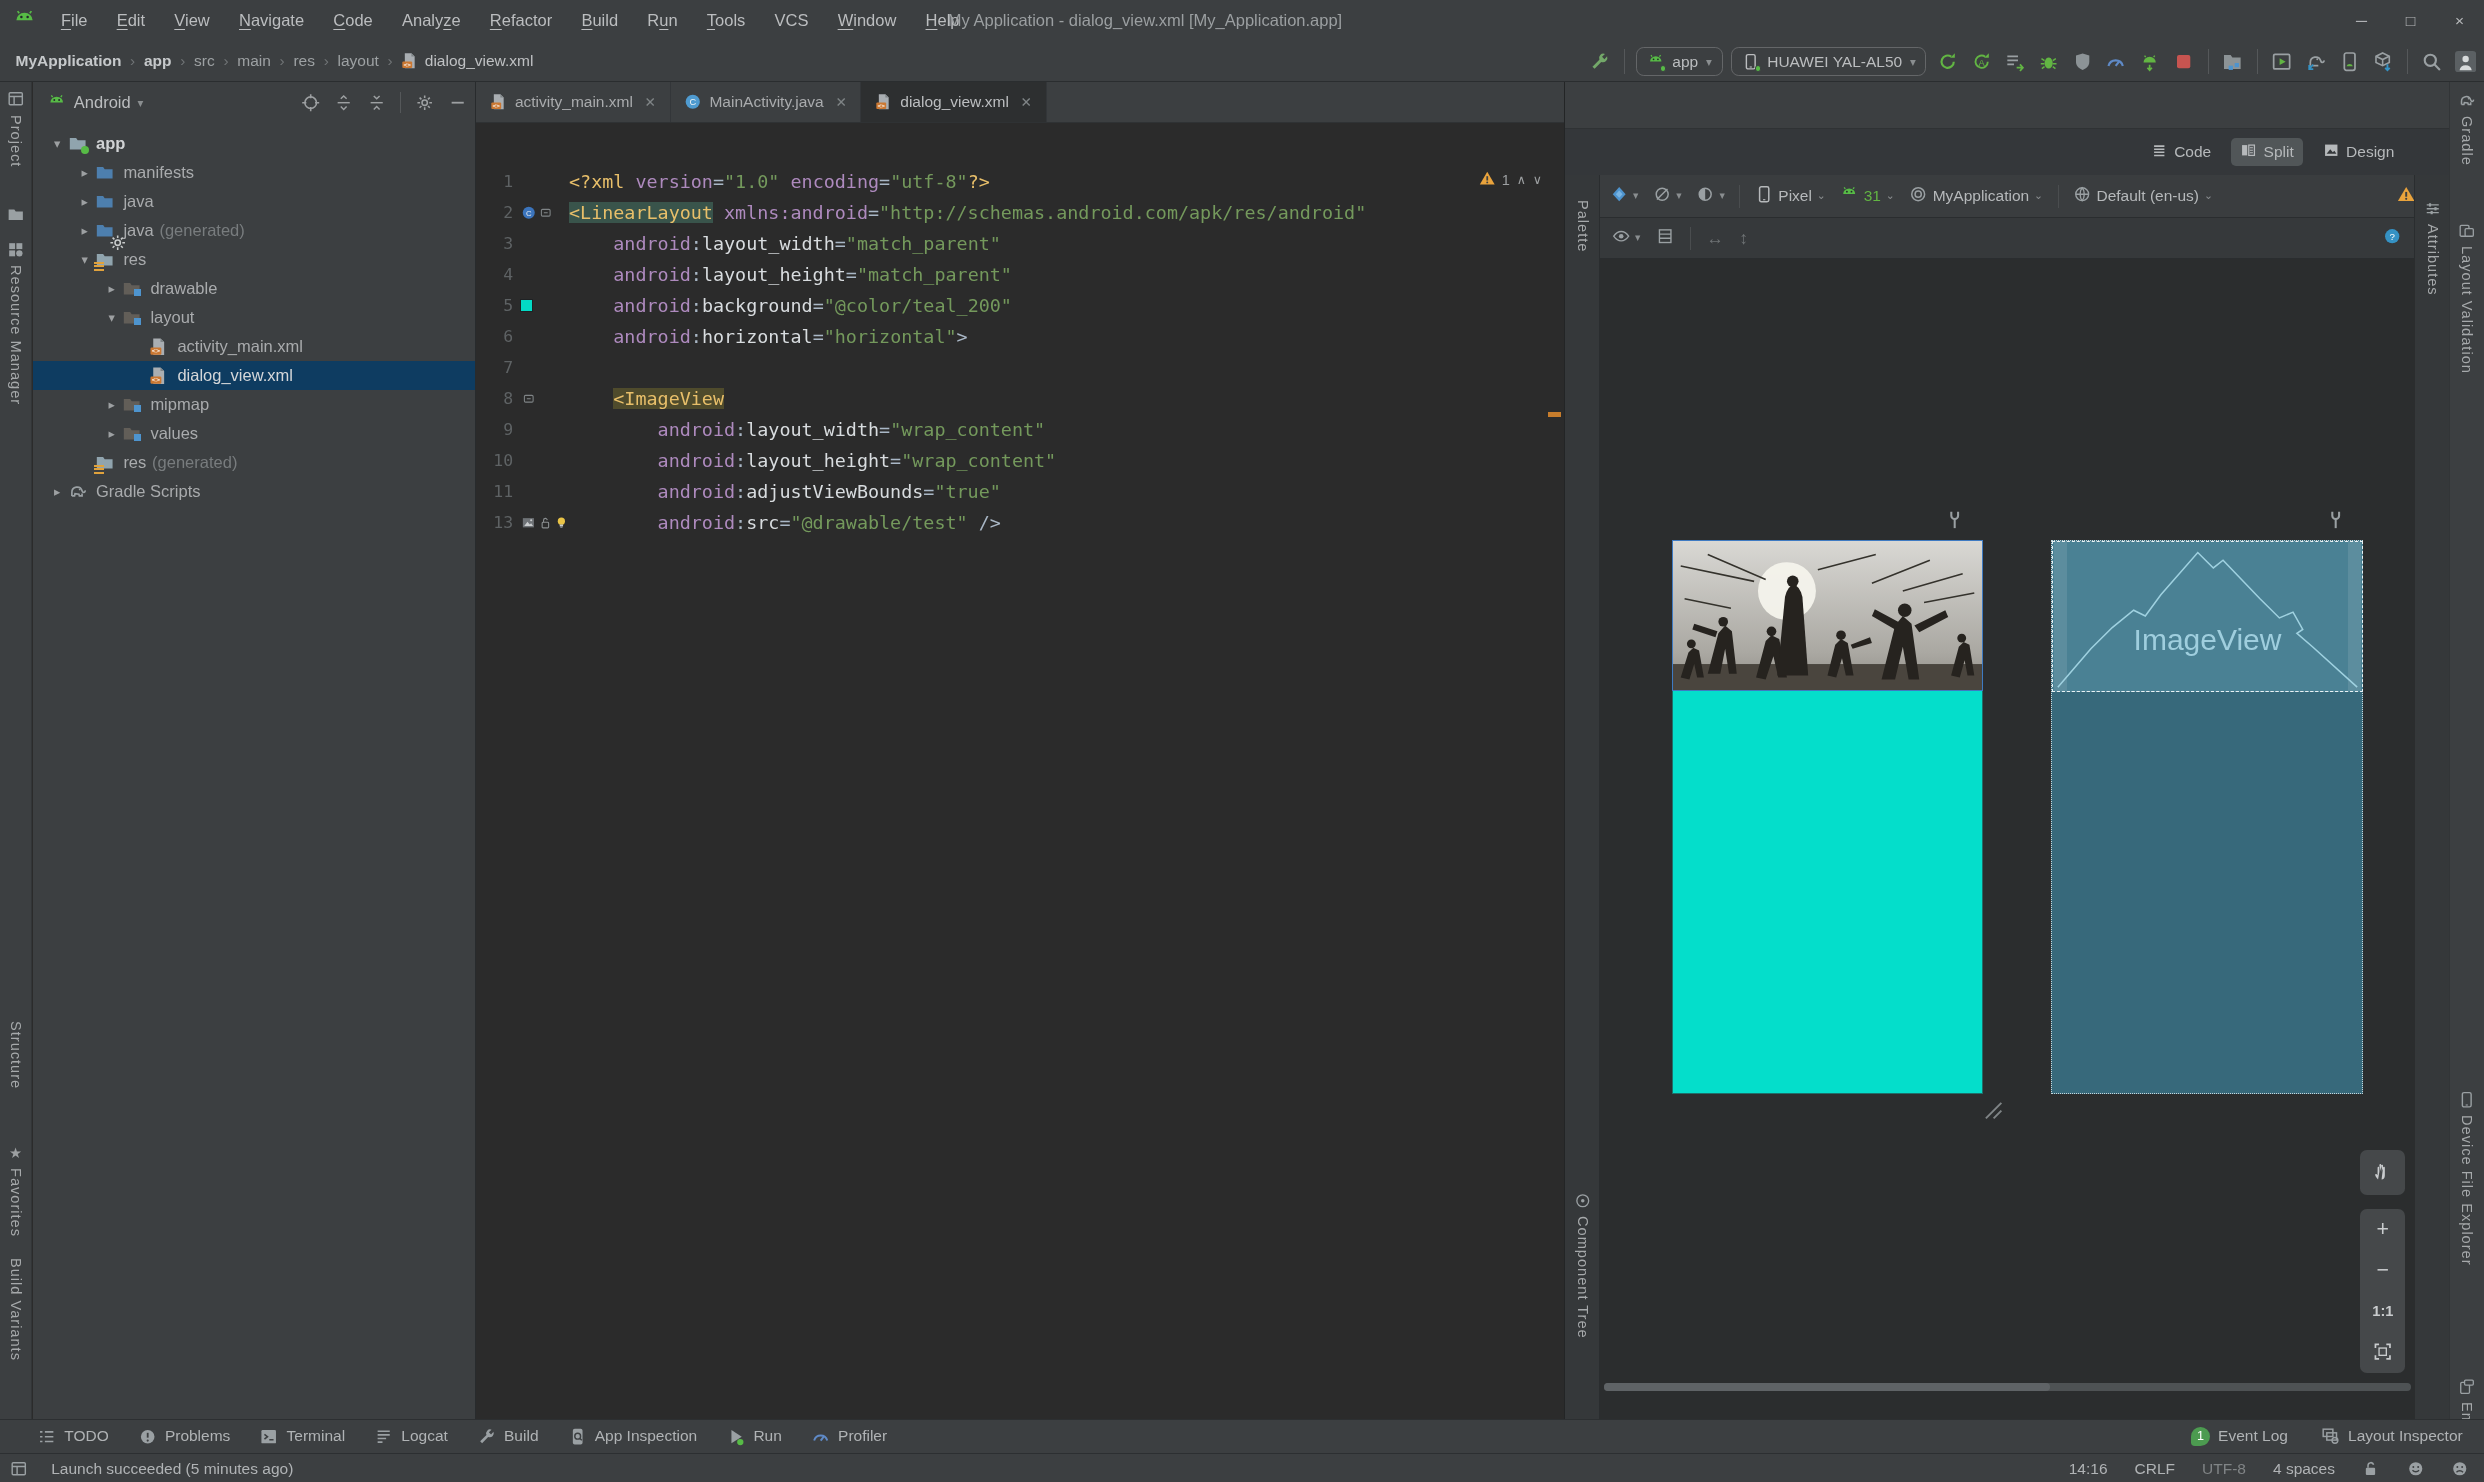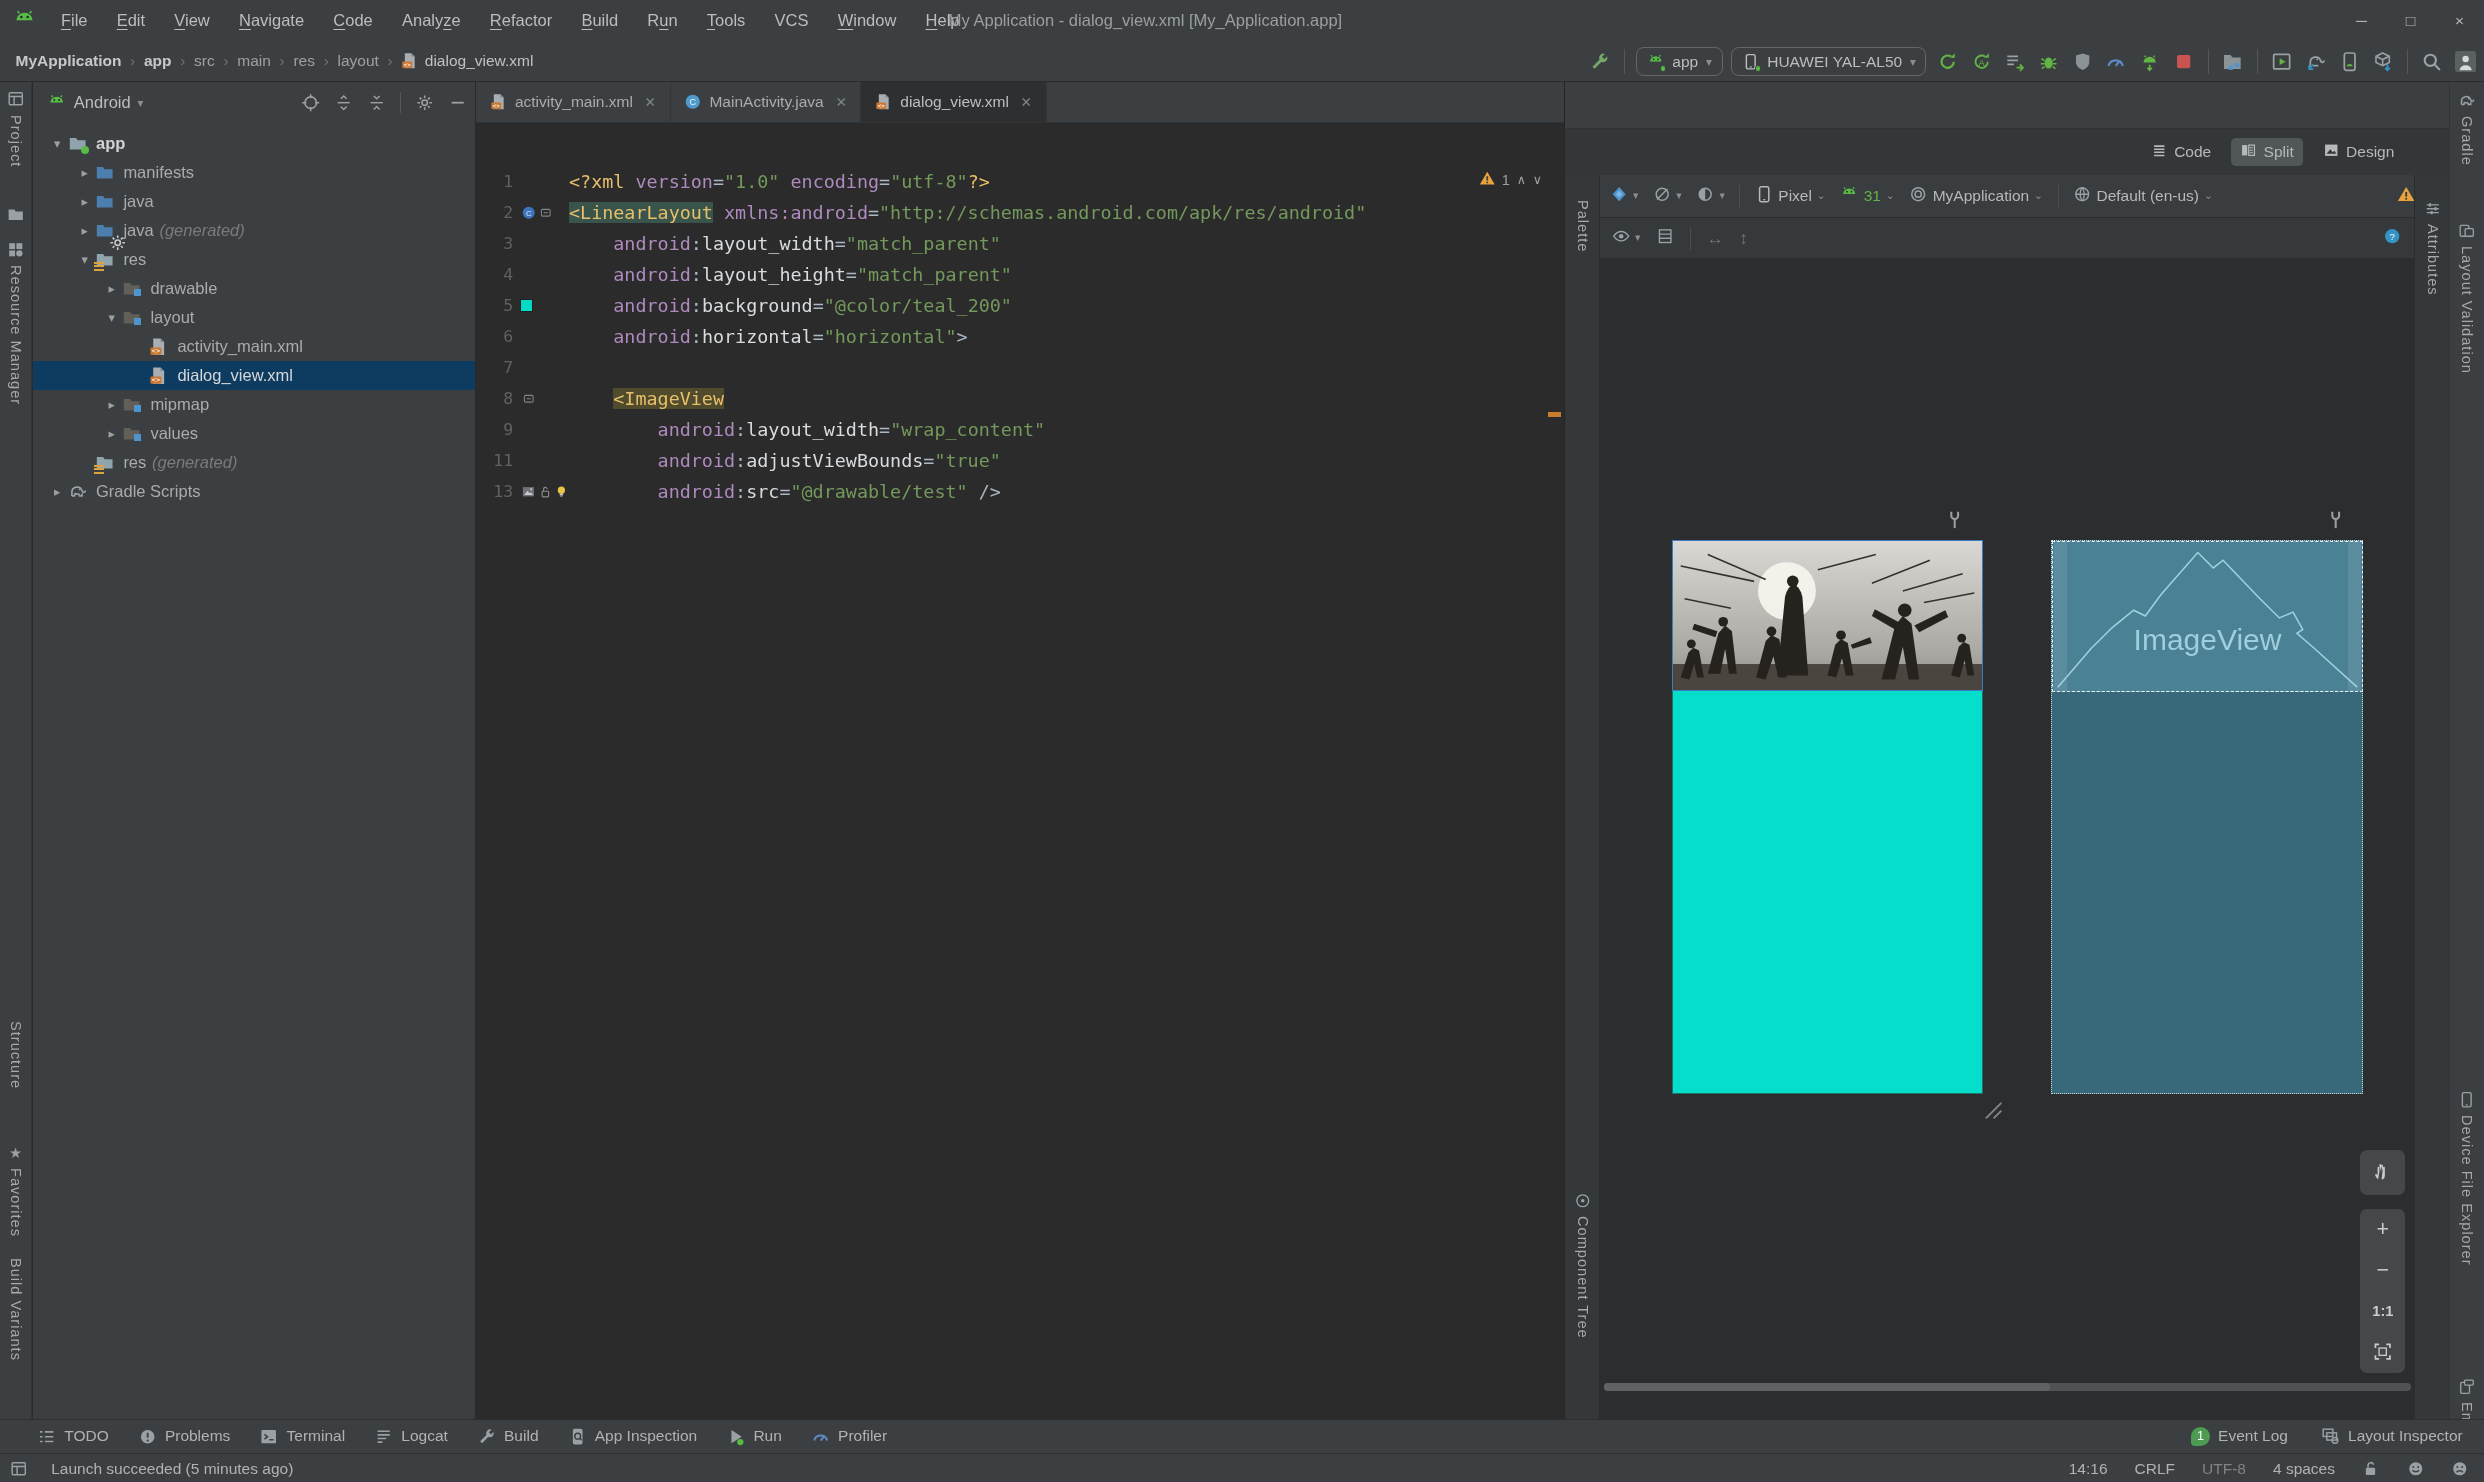--- a/index.html
+++ b/index.html
@@ -58,21 +58,21 @@
   .phicons .hsep { width:1px; height:21.3px; background:#55585a; }
   .tree { margin-top:5.8px; font-size:16.5px; }
   .trow { height:29px; display:flex; align-items:center; white-space:nowrap; }
   .trow.sel { background:#0e3c61; }
   .trow.sel .tlabel { color:#d5d7d9; }
   .trow .arrow { width:21.3px; text-align:center; color:#9da0a2; font-size:12.6px; flex:none; }
   .trow .ticon { width:19.4px; height:19.4px; margin-right:8.7px; flex:none; position:relative; display:inline-flex; }
   .trow .ticon svg { width:19.4px; height:19.4px; }
   .tlabel { color:#a9abad; }
   .tlabel.b { color:#d0d2d4; font-weight:bold; }
-  .tsuffix { color:#787c7e; margin-left:5.8px;font-style:italic; }
+  .tsuffix { color:#787c7e; margin-left:5.8px; }
   .badge { position:absolute; font-size:0; }
   .badge.greendot { right:-1.9px; bottom:-1px; width:7.8px; height:7.8px; border-radius:50%; background:#57bb46; }
   .badge.sq { right:1px; bottom:1.9px; width:6.8px; height:6.8px; background:#4e94ce; }
   .badge.lines { left:-1px; bottom:-1.9px; width:9.7px; height:8.7px;
     background:repeating-linear-gradient(#e0a23c 0 1.9px, transparent 1.9px 3.4px); }
   .badge.gearb { right:-2.9px; bottom:-2.9px; width:9.7px; height:9.7px; color:#c9cccc; }
 
   
   .editor { position:absolute; left:475px; top:0; width:1089px; height:1337px; background:#2b2b2b; border-left:1px solid #282b2d; }
   .tabs { height:41px; background:#3c3f41; display:flex; border-bottom:1px solid #2f3234; }
@@ -685,20 +685,25 @@
                     <path d="M6 8h4" stroke="#7f8486" stroke-width="1.1"></path>
                   </svg>
                 </span>
               </span>
               <span class="txt"><span class="tok-pl">    </span><span class="tok-tag hl-olive">&lt;ImageView</span></span>
             </div>
             <div class="cline">
               <span class="ln">9</span>
               <span class="gut"></span>
               <span class="txt"><span class="tok-pl">        </span><span class="tok-ns">android</span><span class="tok-eq">:</span><span class="tok-nm">layout_width</span><span class="tok-eq">=</span><span class="tok-val">"wrap_content"</span></span>
+            </div>
+            <div class="cline">
+              <span class="ln">10</span>
+              <span class="gut"></span>
+              <span class="txt"><span class="tok-pl">        </span><span class="tok-ns">android</span><span class="tok-eq">:</span><span class="tok-nm">layout_height</span><span class="tok-eq">=</span><span class="tok-val">"wrap_content"</span></span>
             </div>
             <div class="cline">
               <span class="ln">11</span>
               <span class="gut"></span>
               <span class="txt"><span class="tok-pl">        </span><span class="tok-ns">android</span><span class="tok-eq">:</span><span class="tok-nm">adjustViewBounds</span><span class="tok-eq">=</span><span class="tok-val">"true"</span></span>
             </div>
             <div class="cline">
               <span class="ln">13</span>
               <span class="gut">
                 <span class="gic">

